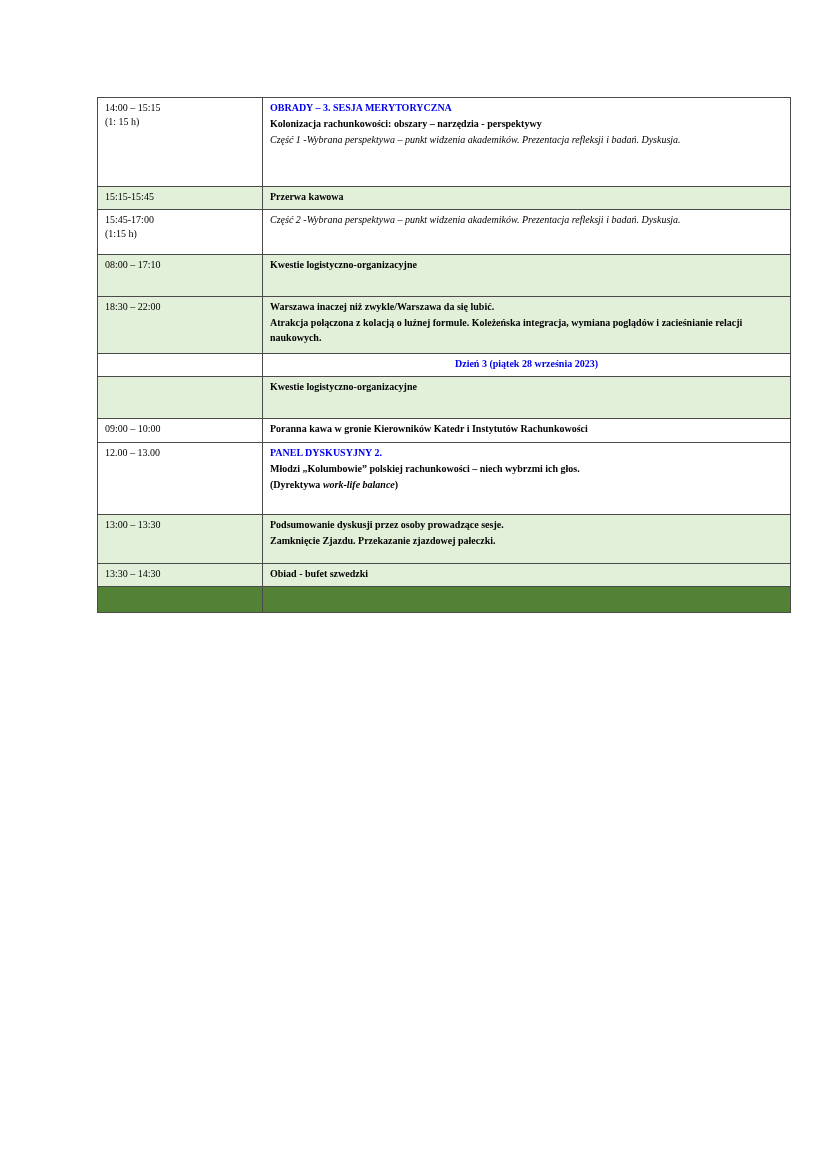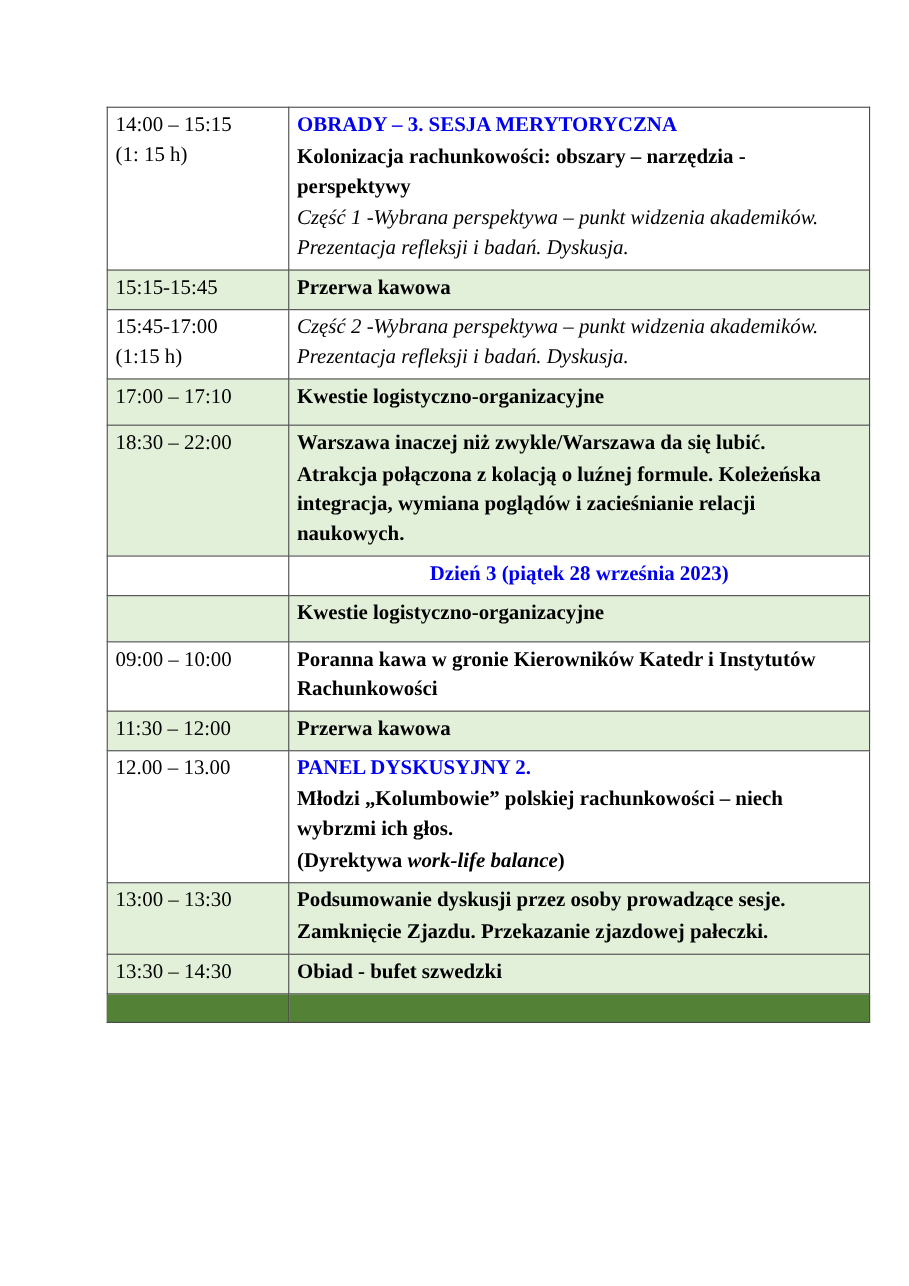--- a/index.html
+++ b/index.html
@@ -28,21 +28,21 @@
   }
   table.schedule {
     border-collapse: collapse;
     width: 694px;
     table-layout: fixed;
   }
   table.schedule td {
     border: 1px solid var(--border-color, #4a4a4a);
     vertical-align: top;
     padding: 3px 7px 3px 7px;
-    font-size: 19px;
+    font-size: 10px;
     line-height: 1.42;
   }
   td.time-cell { width: 150px; }
   .time-line { white-space: nowrap; }
   .para { margin: 0 0 2px 0; }
   .para.center { text-align: center; }
   .seg-regular { font-weight: bold; }
   .seg-bold { font-weight: bold; }
   .seg-italic { font-style: italic; }
   .seg-bold-italic { font-weight: bold; font-style: italic; }
@@ -81,21 +81,21 @@
             <td class="time-cell">
               <div class="time-line">15:45-17:00</div>
               <div class="time-line">(1:15 h)</div>
             </td>
             <td class="content-cell">
               <div class="para"><span class="seg-italic">Część 2 -Wybrana perspektywa – punkt widzenia akademików. Prezentacja refleksji i badań. Dyskusja.</span></div>
             </td>
           </tr>
           <tr class="bg-green" style="height: 42px;">
             <td class="time-cell">
-              <div class="time-line">17:00 – 17:10</div>
+              <div class="time-line">08:00 – 17:10</div>
             </td>
             <td class="content-cell">
               <div class="para"><span class="seg-regular">Kwestie logistyczno-organizacyjne</span></div>
             </td>
           </tr>
           <tr class="bg-green" style="height: 57px;">
             <td class="time-cell">
               <div class="time-line">18:30 – 22:00</div>
             </td>
             <td class="content-cell">
@@ -114,28 +114,20 @@
             <td class="content-cell">
               <div class="para"><span class="seg-bold">Kwestie logistyczno-organizacyjne</span></div>
             </td>
           </tr>
           <tr class="bg-white" style="height: 22px;">
             <td class="time-cell">
               <div class="time-line">09:00 – 10:00</div>
             </td>
             <td class="content-cell">
               <div class="para"><span class="seg-bold">Poranna kawa w gronie Kierowników Katedr i Instytutów Rachunkowości</span></div>
-            </td>
-          </tr>
-          <tr class="bg-green" style="height: 21px;">
-            <td class="time-cell">
-              <div class="time-line">11:30 – 12:00</div>
-            </td>
-            <td class="content-cell">
-              <div class="para"><span class="seg-regular">Przerwa kawowa</span></div>
             </td>
           </tr>
           <tr class="bg-white" style="height: 72px;">
             <td class="time-cell">
               <div class="time-line">12.00 – 13.00</div>
             </td>
             <td class="content-cell">
               <div class="para"><span class="seg-blue-bold">PANEL DYSKUSYJNY 2.</span></div>
               <div class="para"><span class="seg-bold">Młodzi „Kolumbowie” polskiej rachunkowości – niech wybrzmi ich głos.</span></div>
               <div class="para"><span class="seg-bold">(Dyrektywa </span><span class="seg-bold-italic">work-life balance</span><span class="seg-bold">)</span></div>

